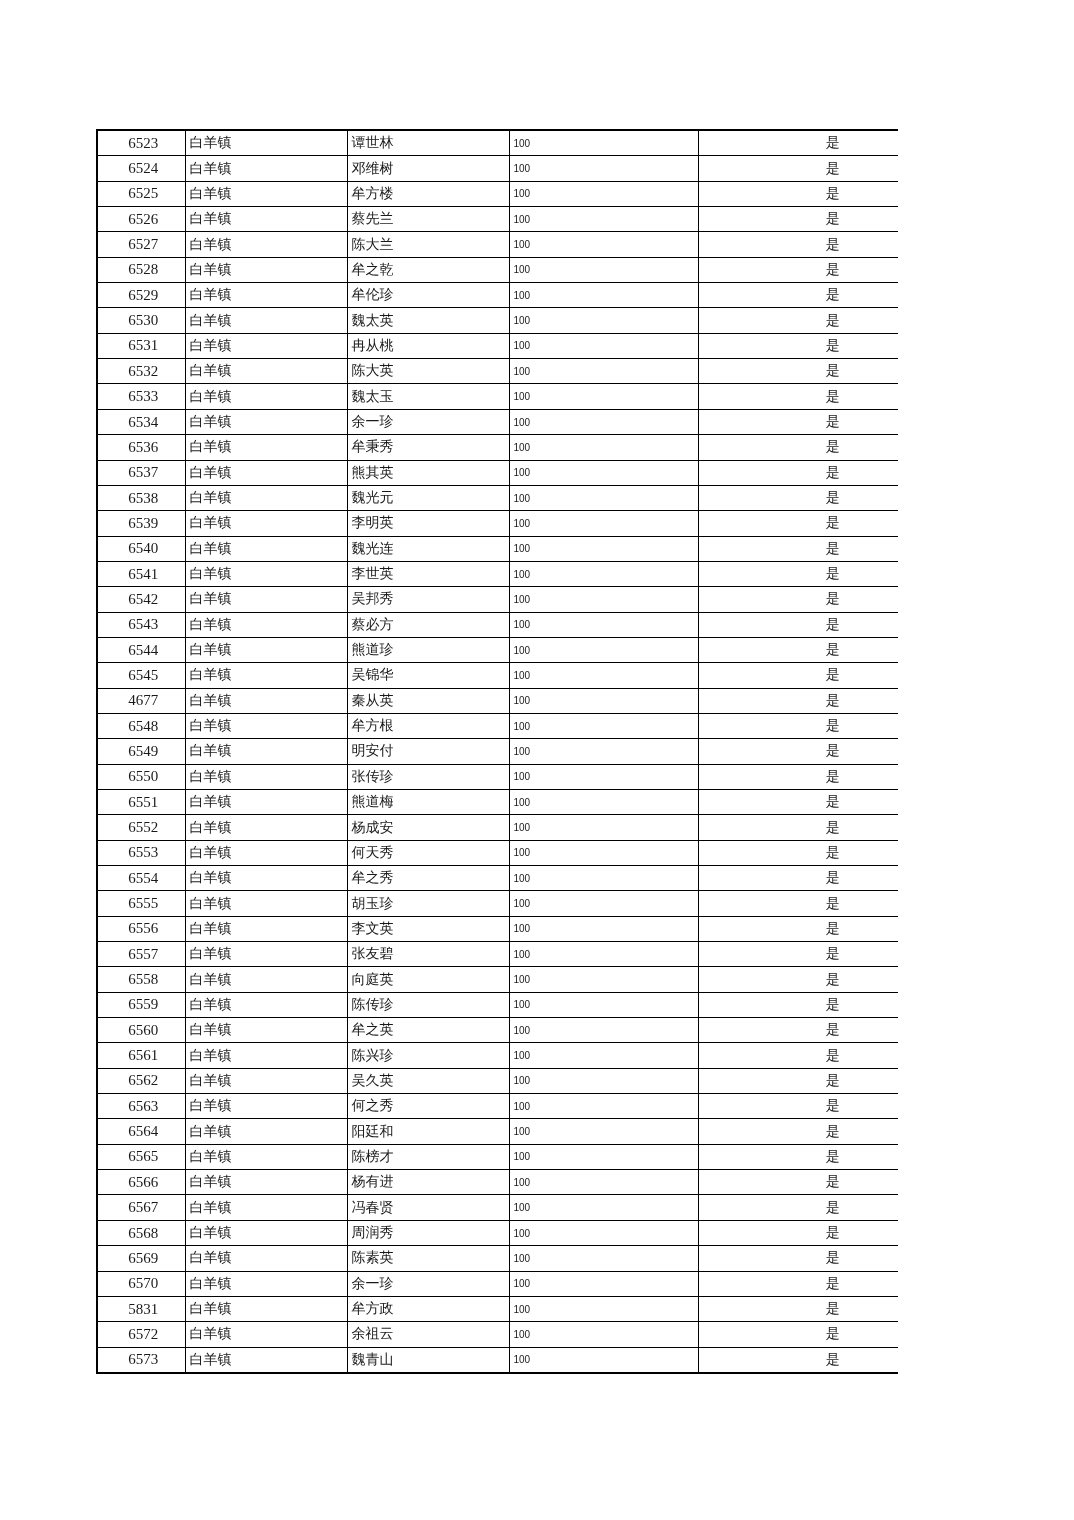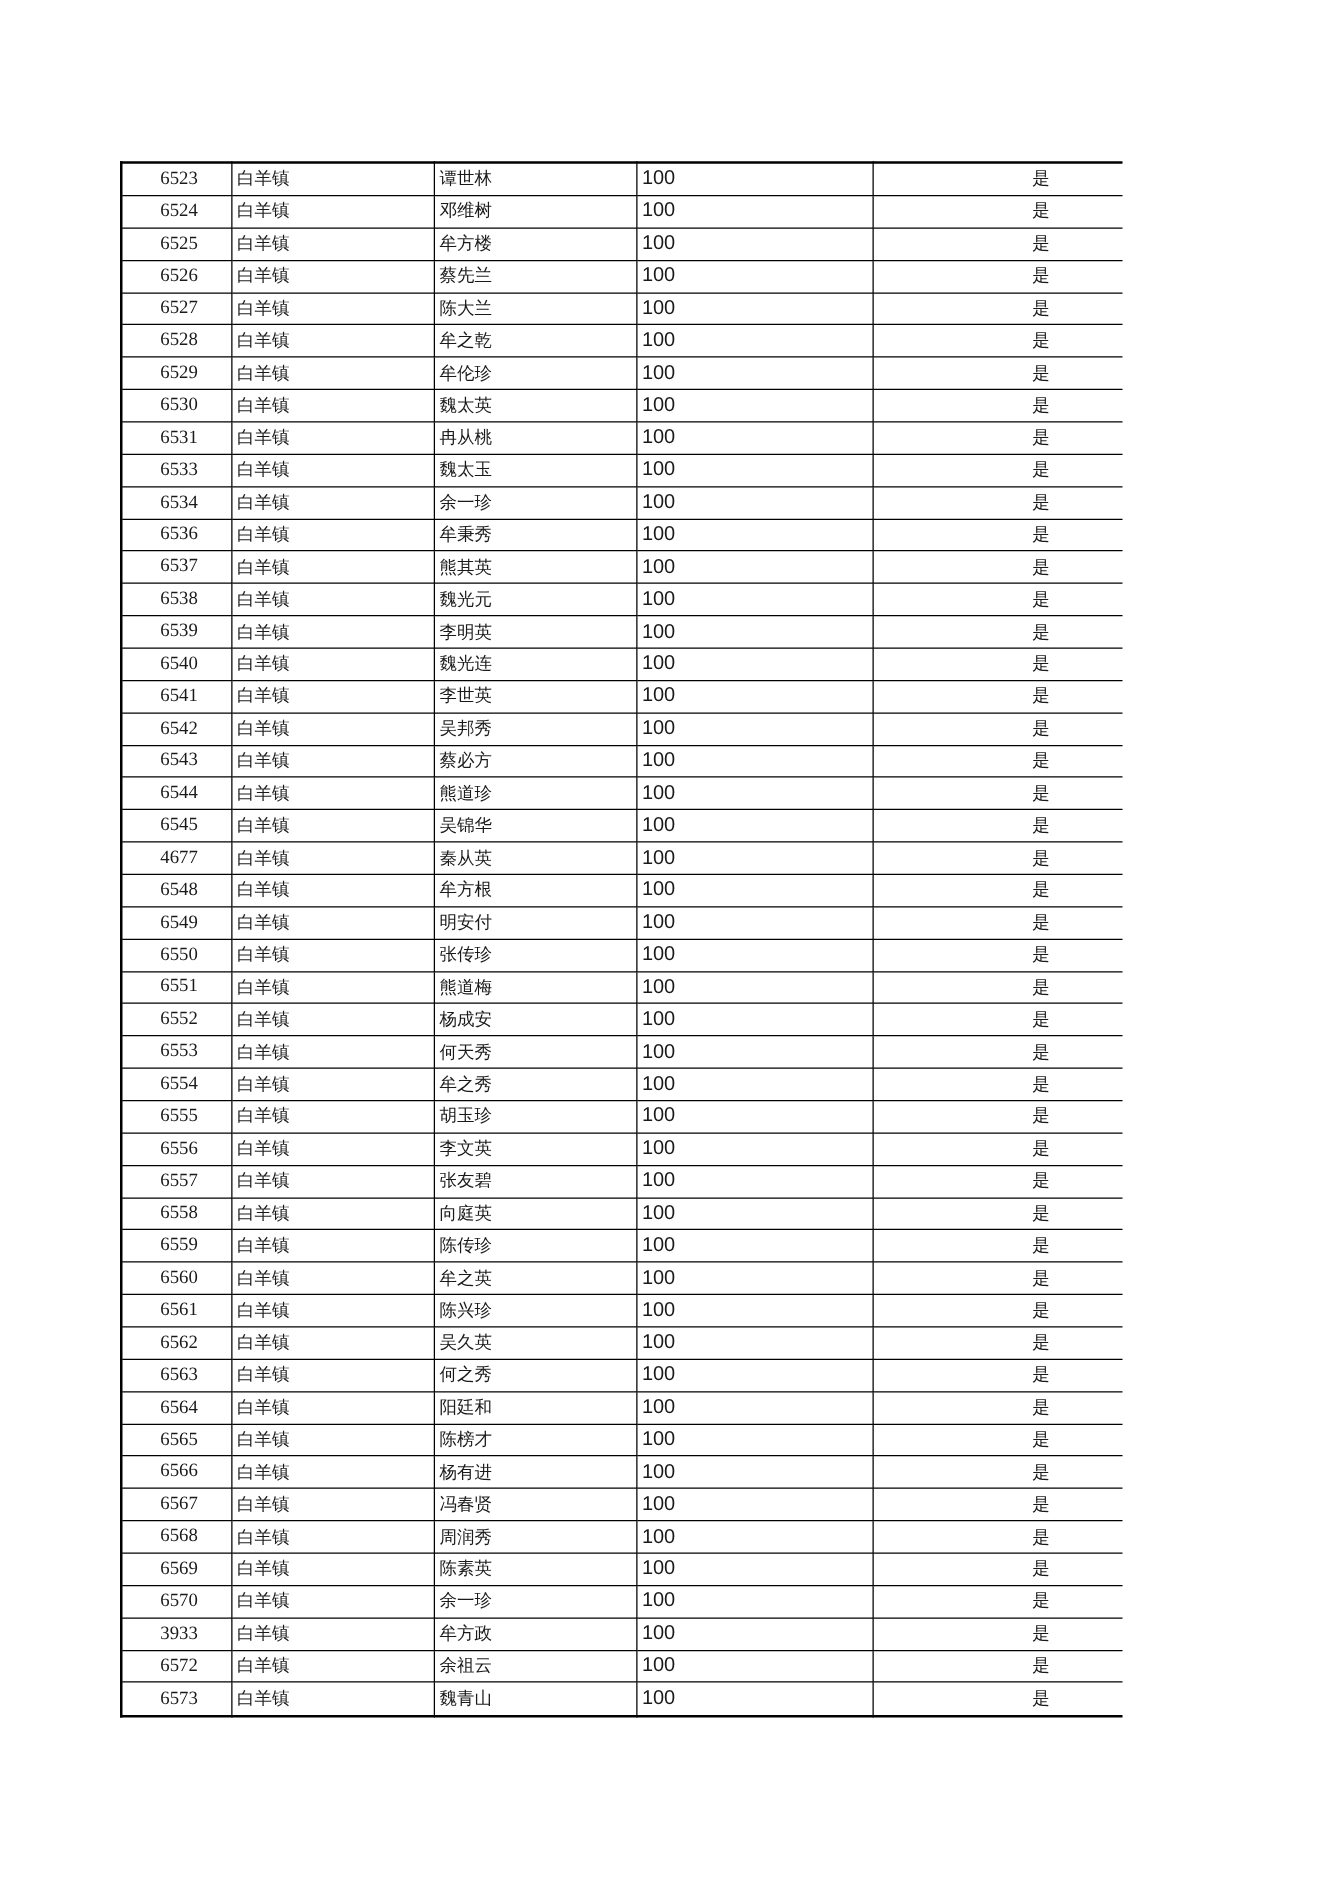--- a/index.html
+++ b/index.html
@@ -40,21 +40,21 @@
     font-size: 15px;
   }
   td.cell-town, td.cell-name {
     text-align: left;
     font-family: "Liberation Serif", "DejaVu Serif", serif;
     font-size: 14px;
   }
   td.cell-score {
     text-align: left;
     font-family: "Liberation Sans", "DejaVu Sans", sans-serif;
-    font-size: 16px;
+    font-size: 10px;
   }
   td.cell-flag {
     text-align: center;
     padding: 0;
     font-family: "Liberation Serif", "DejaVu Serif", serif;
     font-size: 14px;
   }
 </style>
 </head>
 <body>
@@ -126,20 +126,27 @@
           <td class="cell-flag">是</td>
         </tr>
         <tr>
           <td class="cell-id">6531</td>
           <td class="cell-town">白羊镇</td>
           <td class="cell-name">冉从桃</td>
           <td class="cell-score">100</td>
           <td class="cell-flag">是</td>
         </tr>
         <tr>
+          <td class="cell-id">6532</td>
+          <td class="cell-town">白羊镇</td>
+          <td class="cell-name">陈大英</td>
+          <td class="cell-score">100</td>
+          <td class="cell-flag">是</td>
+        </tr>
+        <tr>
           <td class="cell-id">6533</td>
           <td class="cell-town">白羊镇</td>
           <td class="cell-name">魏太玉</td>
           <td class="cell-score">100</td>
           <td class="cell-flag">是</td>
         </tr>
         <tr>
           <td class="cell-id">6534</td>
           <td class="cell-town">白羊镇</td>
           <td class="cell-name">余一珍</td>
@@ -378,21 +385,21 @@
           <td class="cell-flag">是</td>
         </tr>
         <tr>
           <td class="cell-id">6570</td>
           <td class="cell-town">白羊镇</td>
           <td class="cell-name">余一珍</td>
           <td class="cell-score">100</td>
           <td class="cell-flag">是</td>
         </tr>
         <tr>
-          <td class="cell-id">3933</td>
+          <td class="cell-id">5831</td>
           <td class="cell-town">白羊镇</td>
           <td class="cell-name">牟方政</td>
           <td class="cell-score">100</td>
           <td class="cell-flag">是</td>
         </tr>
         <tr>
           <td class="cell-id">6572</td>
           <td class="cell-town">白羊镇</td>
           <td class="cell-name">余祖云</td>
           <td class="cell-score">100</td>

